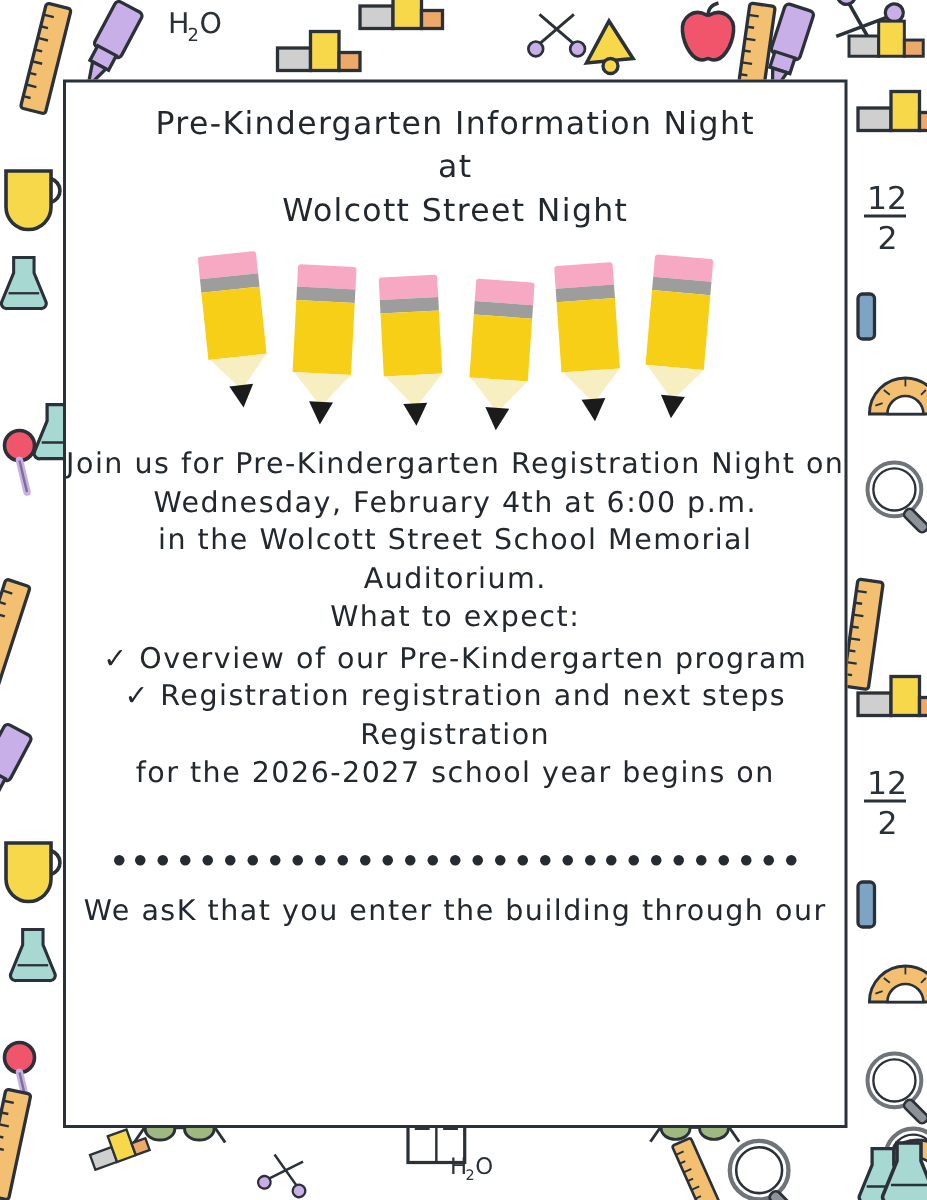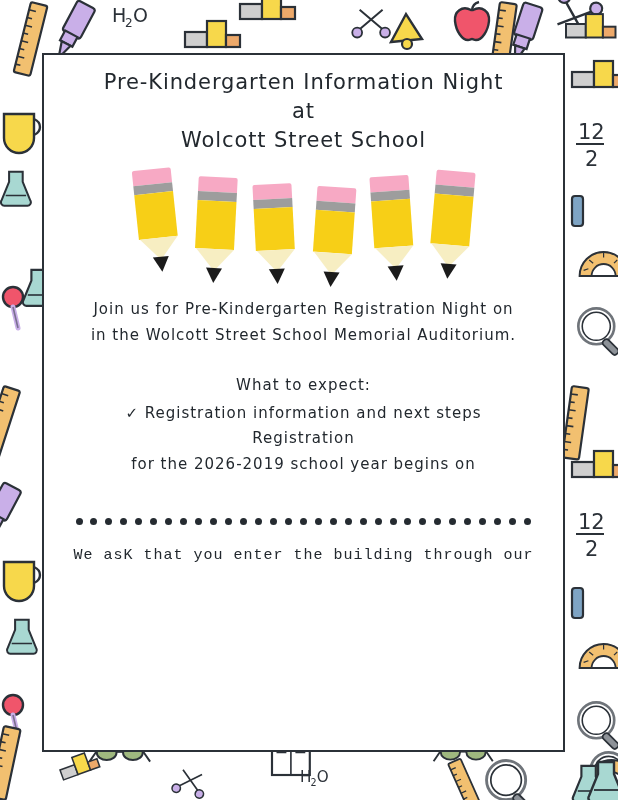--- a/index.html
+++ b/index.html
@@ -51,35 +51,35 @@
     width:0;height:0;border-left:19.5px solid transparent;
     border-right:19.5px solid transparent;border-top:22px solid #f7eec2;
   }
   .p-tip{
     width:0;height:0;margin-top:-3px;
     border-left:8px solid transparent;border-right:8px solid transparent;
     border-top:15px solid #1b1b1b;
   }
 
   
-  .para{font-size:15px;line-height:25.5px;}
+  .para{font-size:19px;line-height:25.5px;}
   #intro-block{margin-top:20px;}
-  #expect-block{margin-top:25px;}
+  #expect-block{}
   #expect-block .head{margin-bottom:2px;}
   #reg-block{}
   #attend-block{margin-top:40px;}
 
   
   #divider{
     margin:18px auto 0;width:456px;height:9px;
     display:flex;justify-content:space-between;align-items:center;
   }
   #divider i{display:block;width:7px;height:7px;border-radius:50%;background:#252b31;}
 
-  #enter-block{margin-top:17px;font-family:Liberation Mono, monospace;}
+  #enter-block{margin-top:17px;}
 </style>
 </head>
 <body>
 
 <svg id="doodle-layer" viewBox="0 0 618 800" xmlns="http://www.w3.org/2000/svg" aria-hidden="true">
   <defs>
     <g id="m-ruler">
       <rect x="0" y="0" width="17" height="72" rx="2" fill="#f2c070" stroke="#2b3138" stroke-width="2.2"></rect>
       <g stroke="#2b3138" stroke-width="1.6">
         <line x1="0" y1="8" x2="7" y2="8"></line>
@@ -324,21 +324,21 @@
         <use href="#m-eraser"></use>
       </g>
   </g>
 </svg>
 
 <div id="flyer-card">
 
   <div id="title-block">
     <div class="txt tline">Pre-Kindergarten Information Night</div>
     <div class="txt tline">at</div>
-    <div class="txt tline">Wolcott Street School</div>
+    <div class="txt tline">Wolcott Street Night</div>
   </div>
 
   <div id="pencil-row">
     <div class="pencil" style="transform:rotate(-6deg)">
       <div class="p-eraser"></div>
       <div class="p-ferrule"></div>
       <div class="p-body" style="height:45px"></div>
       <div class="p-wood"></div>
       <div class="p-tip"></div>
     </div>
@@ -374,31 +374,33 @@
       <div class="p-eraser"></div>
       <div class="p-ferrule"></div>
       <div class="p-body" style="height:50px"></div>
       <div class="p-wood"></div>
       <div class="p-tip"></div>
     </div>
   </div>
 
   <div id="intro-block">
     <div class="txt para">Join us for Pre-Kindergarten Registration Night on</div>
+    <div class="txt para">Wednesday, February 4th at 6:00 p.m.</div>
     <div class="txt para">in the Wolcott Street School Memorial Auditorium.</div>
   </div>
 
   <div id="expect-block">
     <div class="txt para head">What to expect:</div>
-    <div class="txt para">✓ Registration information and next steps</div>
+    <div class="txt para">✓ Overview of our Pre-Kindergarten program</div>
+    <div class="txt para">✓ Registration registration and next steps</div>
   </div>
 
   <div id="reg-block">
     <div class="txt para">Registration</div>
-    <div class="txt para">for the 2026-2019 school year begins on</div>
+    <div class="txt para">for the 2026-2027 school year begins on</div>
   </div>
 
   <div id="attend-block">
   </div>
 
   <div id="divider">
       <i></i>
       <i></i>
       <i></i>
       <i></i>

